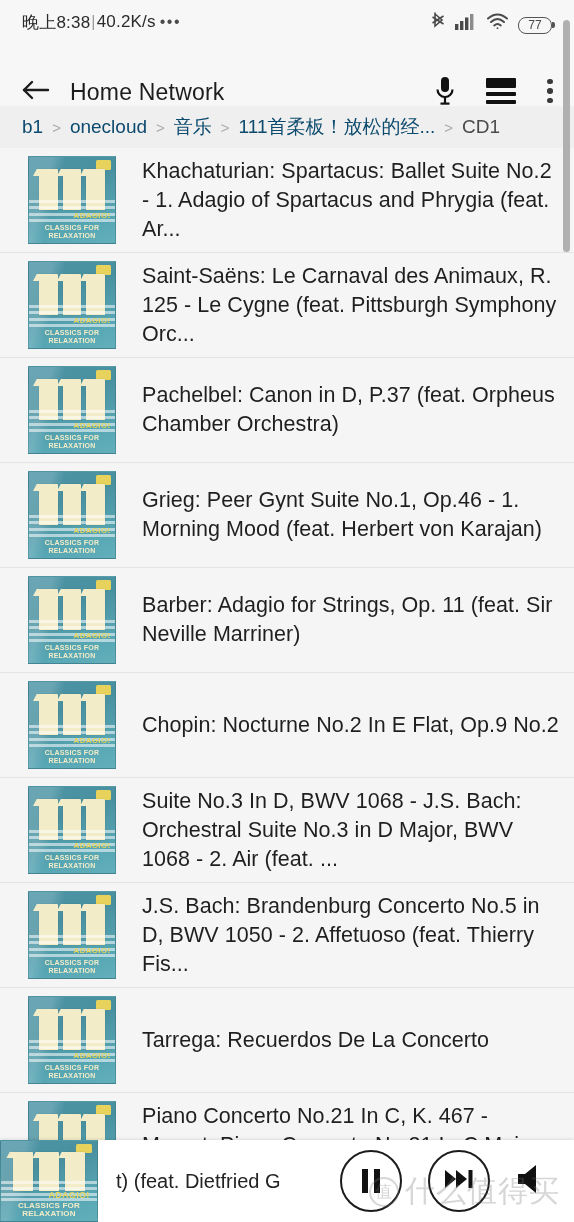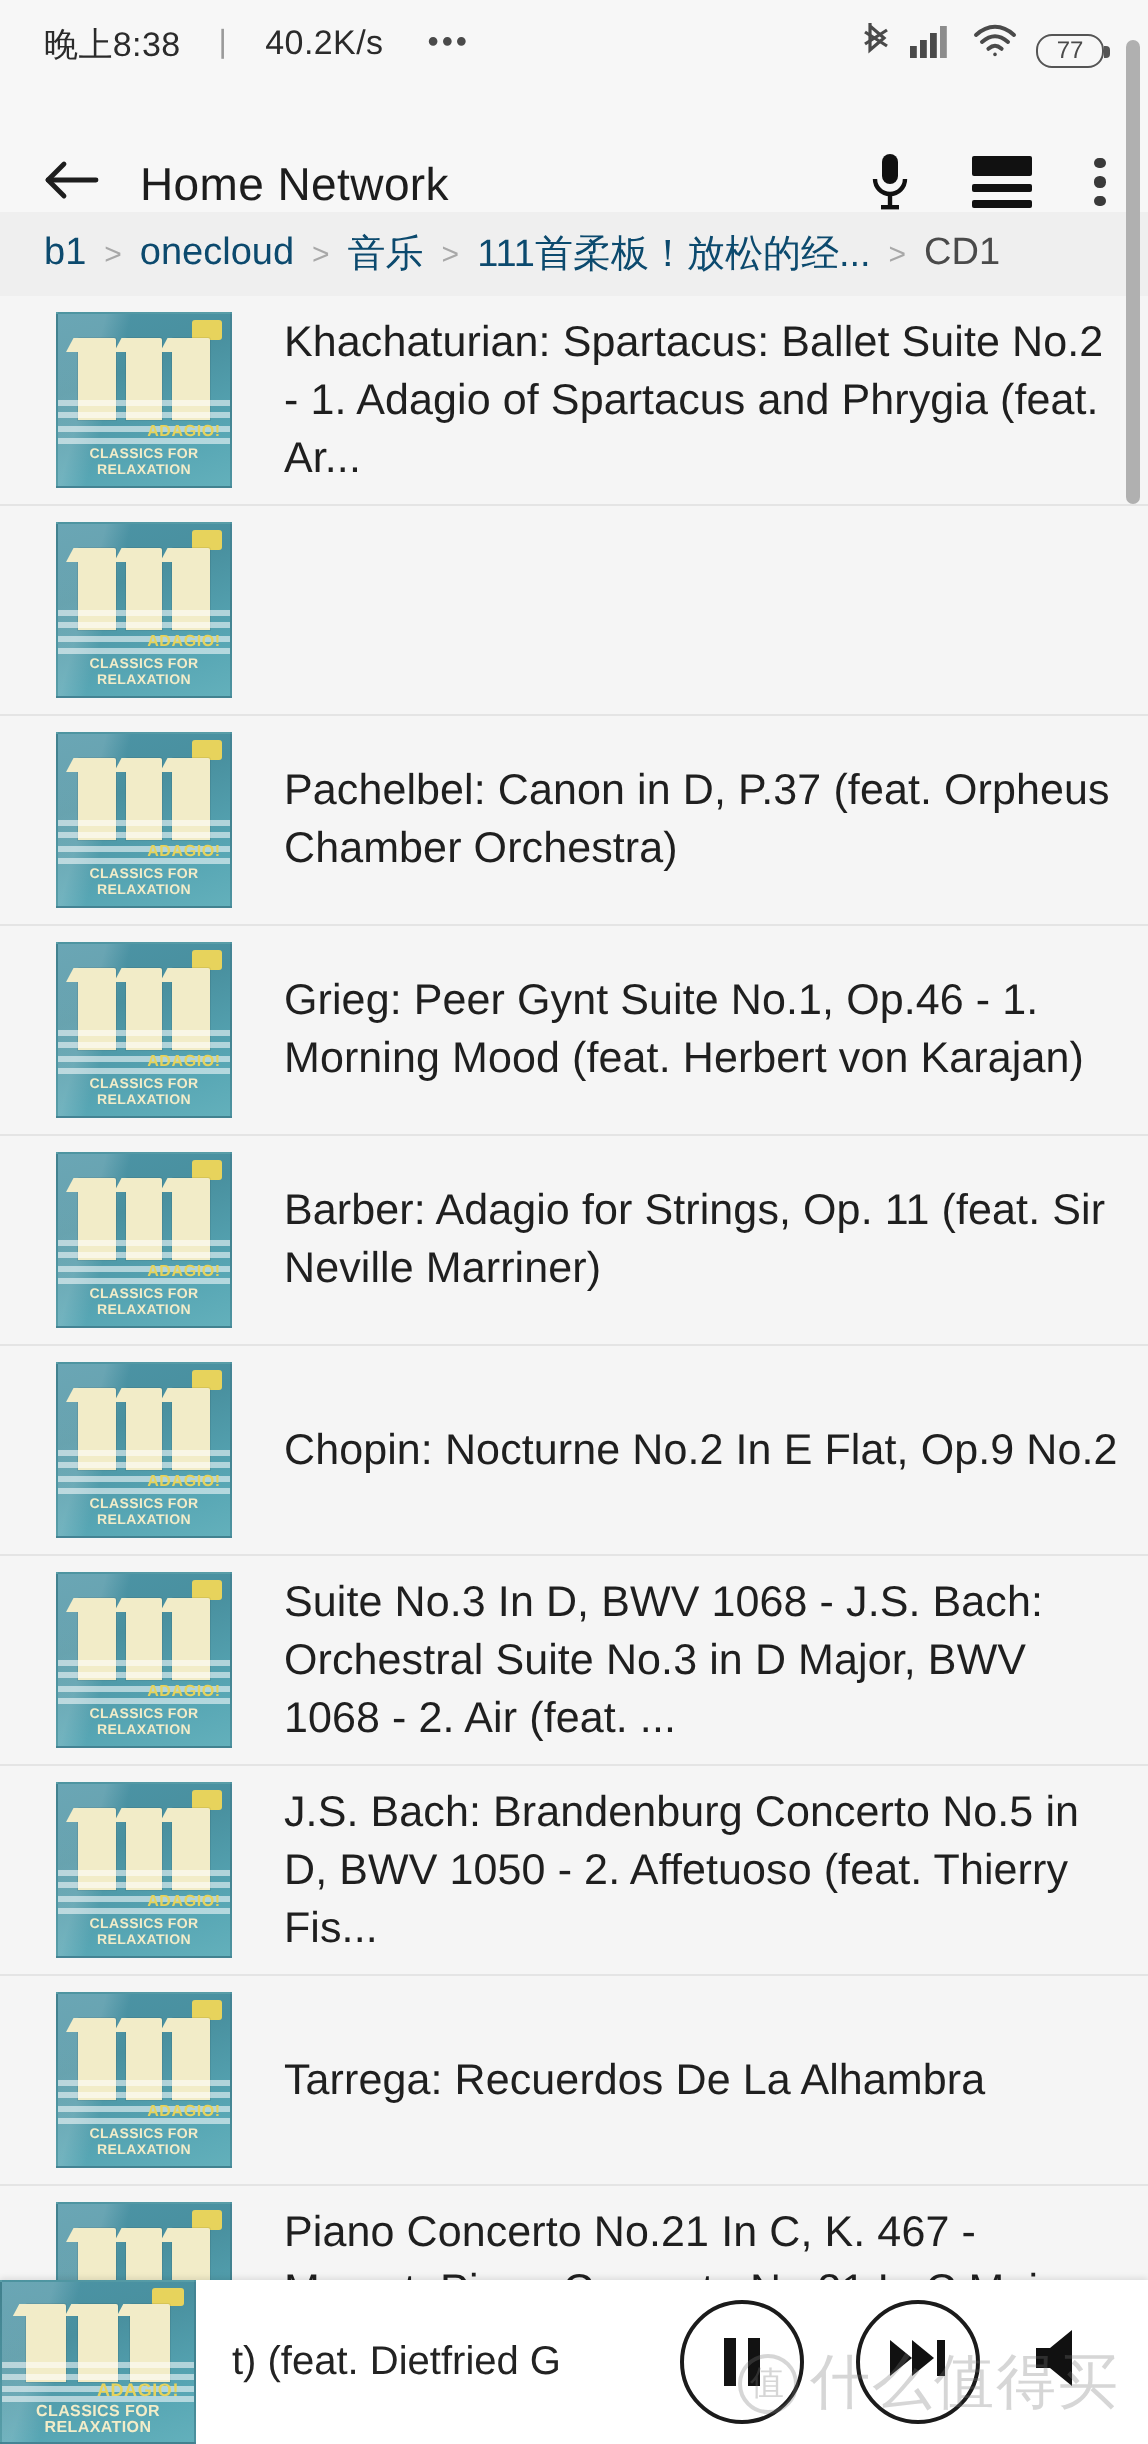--- a/index.html
+++ b/index.html
@@ -9,21 +9,21 @@
     background:#f7f7f7;
     overflow:hidden;
   }
   #screen { position:relative; width:574px; height:1222px; background:#f5f5f5; }
 
   
   .statusbar {
     height:44px; display:flex; align-items:center;
     padding:0 22px; background:#f7f7f7;
   }
-  .sb-left { display:flex; align-items:center; gap:18px; font-size:17px; color:#2b2b2b; letter-spacing:.2px;}
+  .sb-left { display:flex; align-items:center; gap:0; font-size:17px; color:#2b2b2b; letter-spacing:.2px;}
   .sb-sep { color:#9a9a9a; font-size:16px; padding:0 1px;}
   .sb-dots { letter-spacing:1.5px; font-size:16px; color:#4a4a4a; margin-left:4px;}
   .sb-right { margin-left:auto; display:flex; align-items:flex-end; gap:9px; }
   .batt {
     border:1.6px solid #555; border-radius:8px;
     font-size:12px; color:#4a4a4a; padding:1px 7px 1px 7px;
     min-width:34px; text-align:center; line-height:13px;
     position:relative;
   }
   .batt:after{
@@ -281,20 +281,21 @@
             <div class="waves">
               <s style="top:0%"></s>
               <s style="top:26%"></s>
               <s style="top:52%"></s>
               <s style="top:78%"></s>
             </div>
             <div class="t1">ADAGIO!</div>
             <div class="t2">CLASSICS FOR RELAXATION</div>
           </div>
         </div>
+        <div class="row-title">Saint-Saëns: Le Carnaval des Animaux, R. 125 - Le Cygne (feat. Pittsburgh Symphony Orc...</div>
       </div>
       <div class="row">
         <div class="thumb">
           <div class="art">
             <div class="beam"></div>
             <div class="dg"></div>
             <div class="num">
               <i></i>
               <i></i>
               <i></i>
@@ -434,21 +435,21 @@
             <div class="waves">
               <s style="top:0%"></s>
               <s style="top:26%"></s>
               <s style="top:52%"></s>
               <s style="top:78%"></s>
             </div>
             <div class="t1">ADAGIO!</div>
             <div class="t2">CLASSICS FOR RELAXATION</div>
           </div>
         </div>
-        <div class="row-title">Tarrega: Recuerdos De La Alhambra</div>
+        <div class="row-title">Tarrega: Recuerdos De La Concerto</div>
       </div>
       <div class="row">
         <div class="thumb">
           <div class="art">
             <div class="beam"></div>
             <div class="dg"></div>
             <div class="num">
               <i></i>
               <i></i>
               <i></i>

